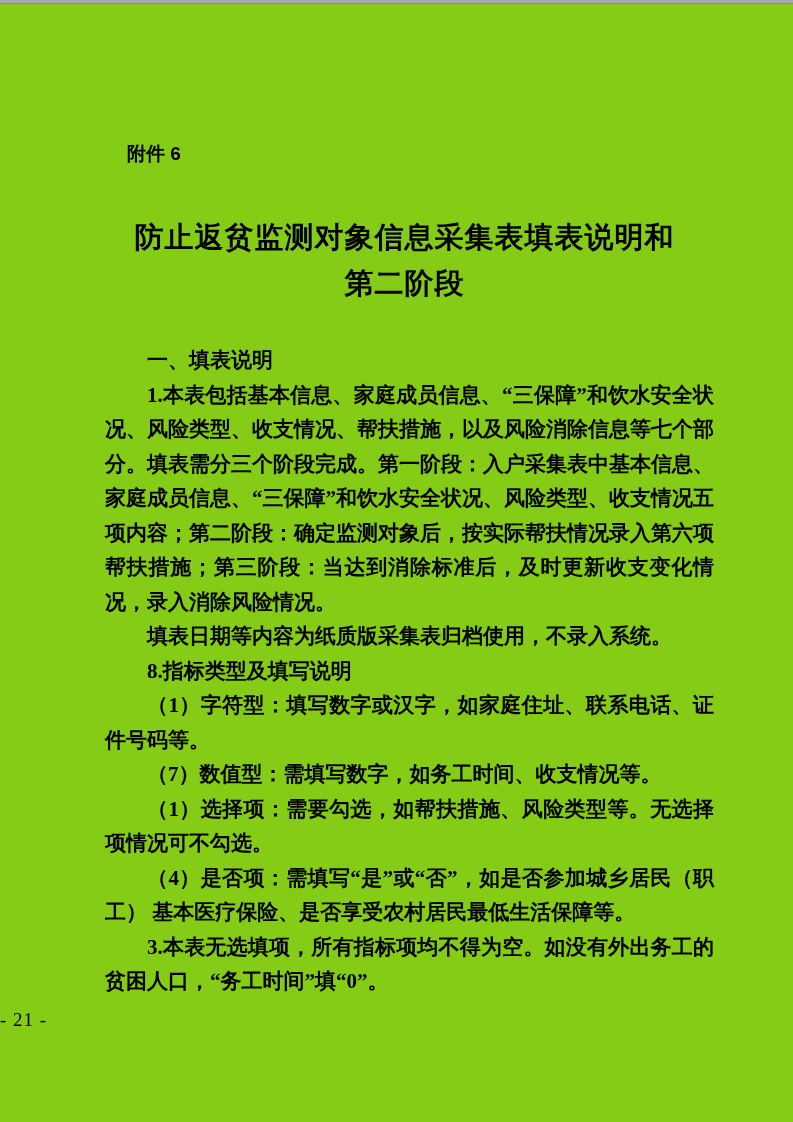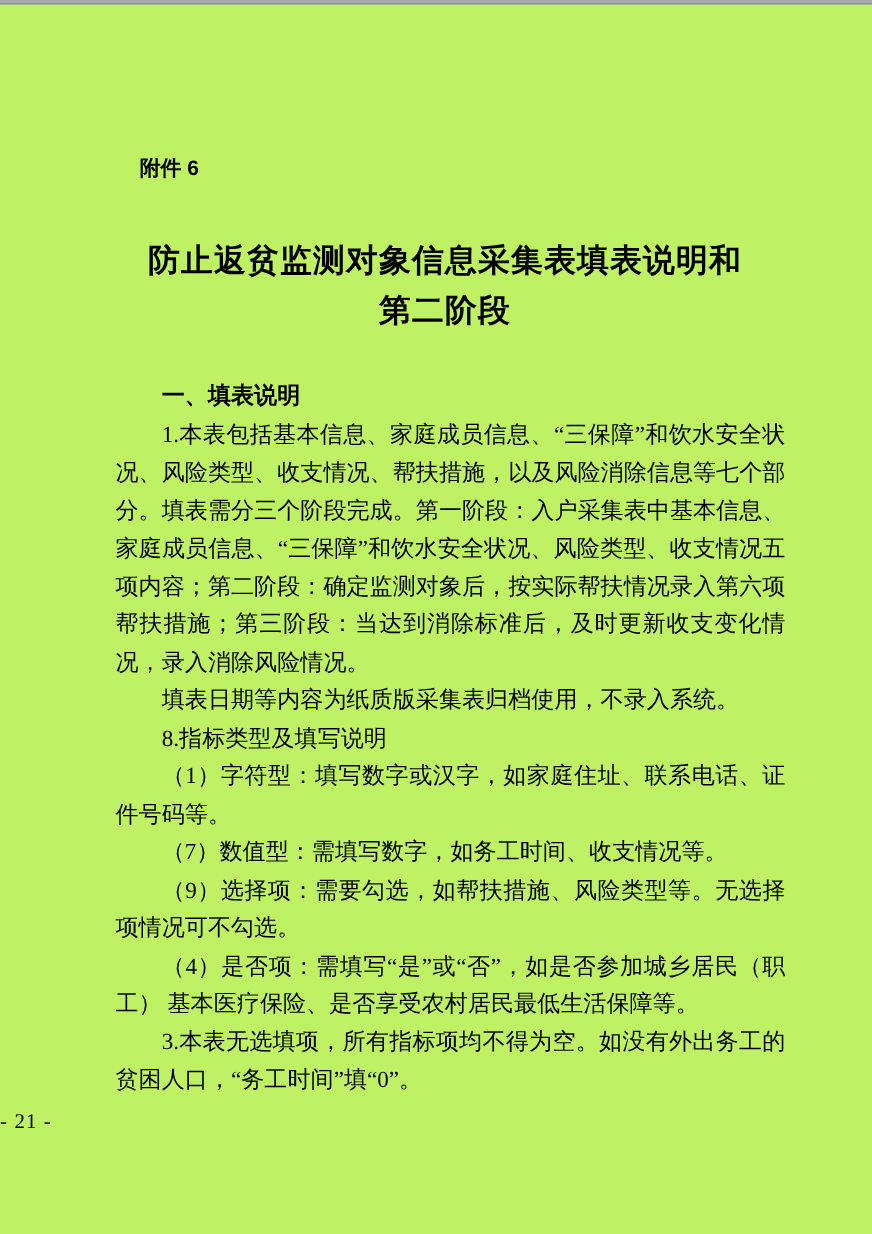--- a/index.html
+++ b/index.html
@@ -4,21 +4,21 @@
 <style>
   html, body {
     margin: 0;
     padding: 0;
     background: #ffffff;
   }
   .page {
     position: relative;
     width: 793px;
     height: 1122px;
-    background: #bef264;
+    background: #84cc16;
     color: #000000;
     font-family: "Liberation Serif", serif;
     overflow: hidden;
   }
   .top-bar {
     position: absolute;
     top: 0;
     left: 0;
     width: 100%;
     height: 4px;
@@ -55,20 +55,21 @@
   }
   .section-heading {
     margin: 0;
     font-family: "Liberation Sans", sans-serif;
     font-weight: bold;
     text-indent: 2em;
   }
   .para {
     margin: 0;
     text-indent: 2em;
+    font-weight: bold;
   }
   .page-number {
     position: absolute;
     bottom: 92px;
     left: 0;
     width: 100%;
     font-size: 19px;
     line-height: 21px;
     letter-spacing: 1px;
   }
@@ -87,20 +88,20 @@
       <span class="title-line">第二阶段</span>
     </h1>
 
     <div class="body-text">
       <p class="section-heading">一、填表说明</p>
       <p class="para">1.本表包括基本信息、家庭成员信息、“三保障”和饮水安全状况、风险类型、收支情况、帮扶措施，以及风险消除信息等七个部分。填表需分三个阶段完成。第一阶段：入户采集表中基本信息、家庭成员信息、“三保障”和饮水安全状况、风险类型、收支情况五项内容；第二阶段：确定监测对象后，按实际帮扶情况录入第六项帮扶措施；第三阶段：当达到消除标准后，及时更新收支变化情况，录入消除风险情况。</p>
       <p class="para">填表日期等内容为纸质版采集表归档使用，不录入系统。</p>
       <p class="para">8.指标类型及填写说明</p>
       <p class="para">（1）字符型：填写数字或汉字，如家庭住址、联系电话、证件号码等。</p>
       <p class="para">（7）数值型：需填写数字，如务工时间、收支情况等。</p>
-      <p class="para">（9）选择项：需要勾选，如帮扶措施、风险类型等。无选择项情况可不勾选。</p>
+      <p class="para">（1）选择项：需要勾选，如帮扶措施、风险类型等。无选择项情况可不勾选。</p>
       <p class="para">（4）是否项：需填写“是”或“否”，如是否参加城乡居民（职工） 基本医疗保险、是否享受农村居民最低生活保障等。</p>
       <p class="para">3.本表无选填项，所有指标项均不得为空。如没有外出务工的贫困人口，“务工时间”填“0”。</p>
     </div>
   </div>
 
   <div class="page-number">- 21 -</div>
 </div>
 
 </body></html>

